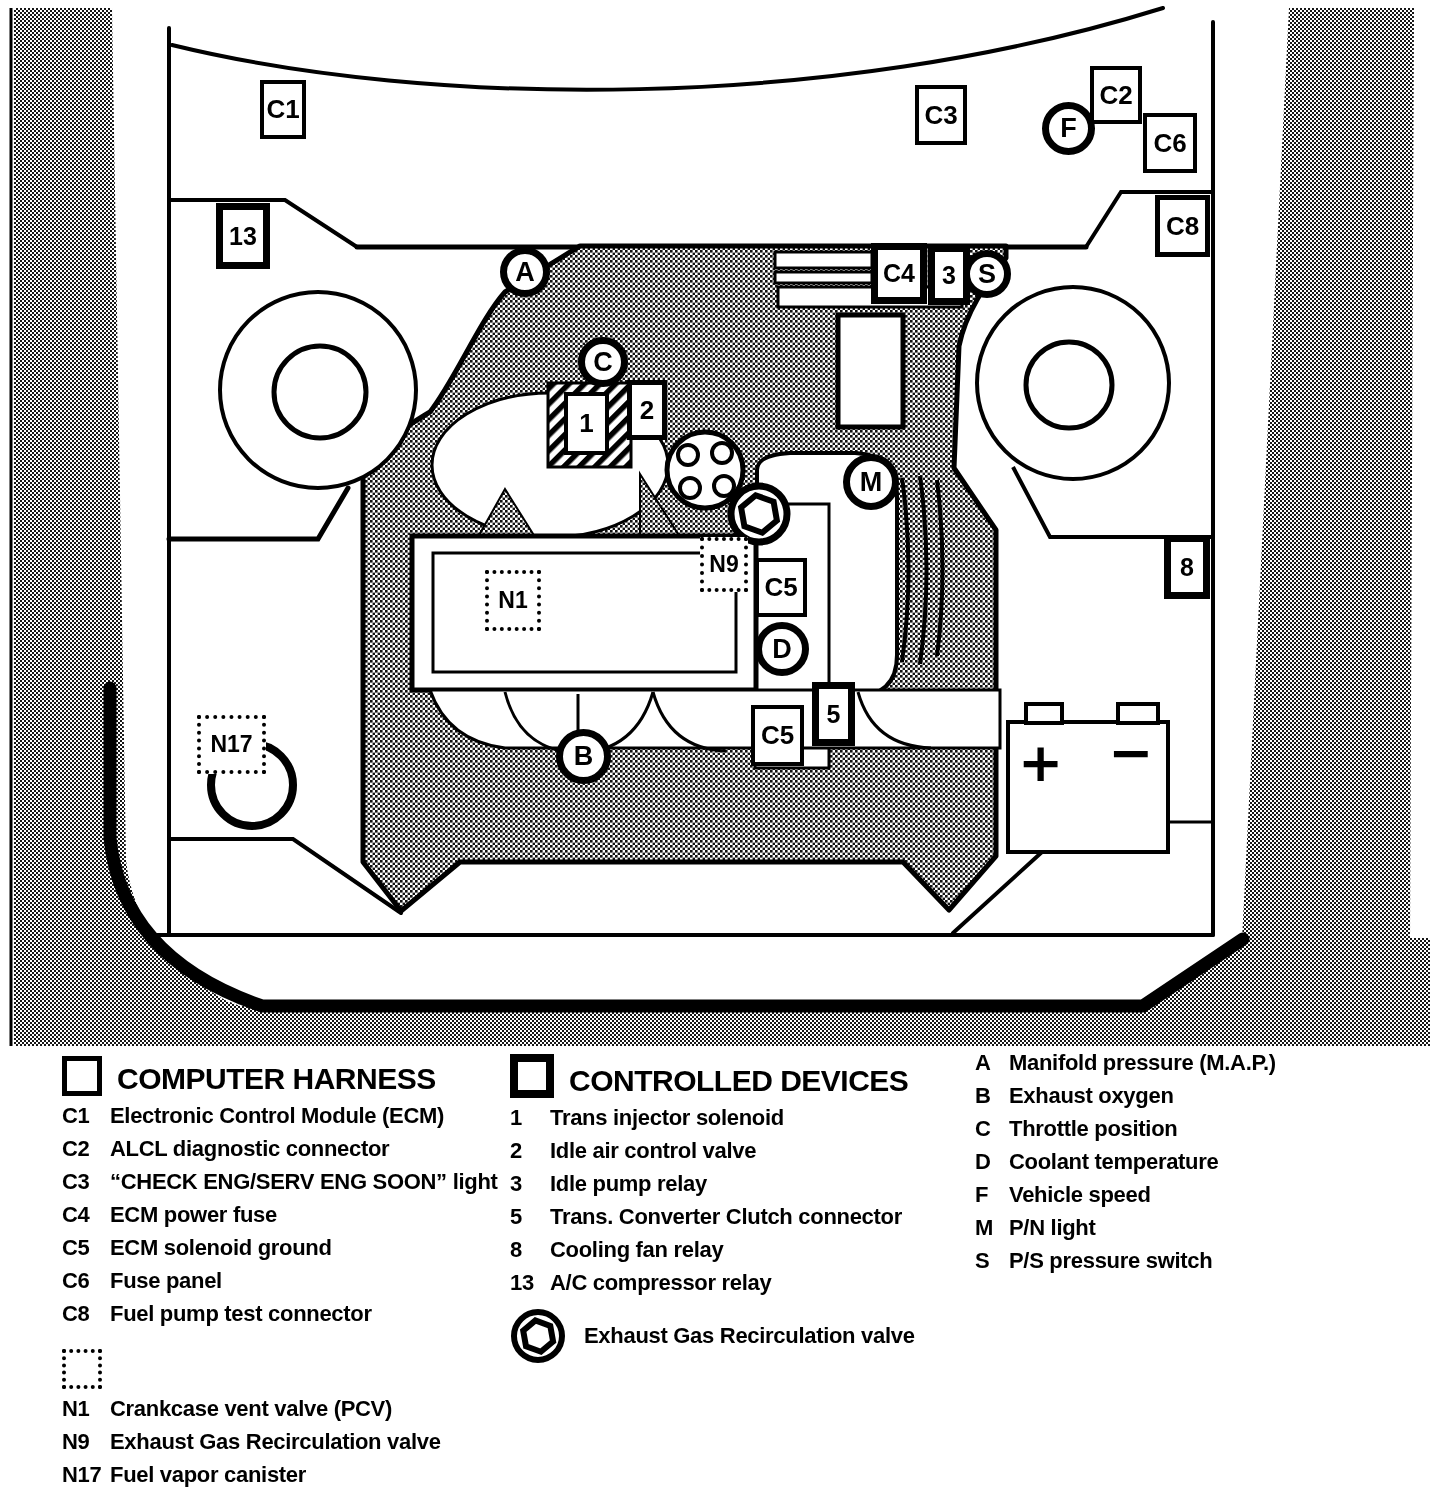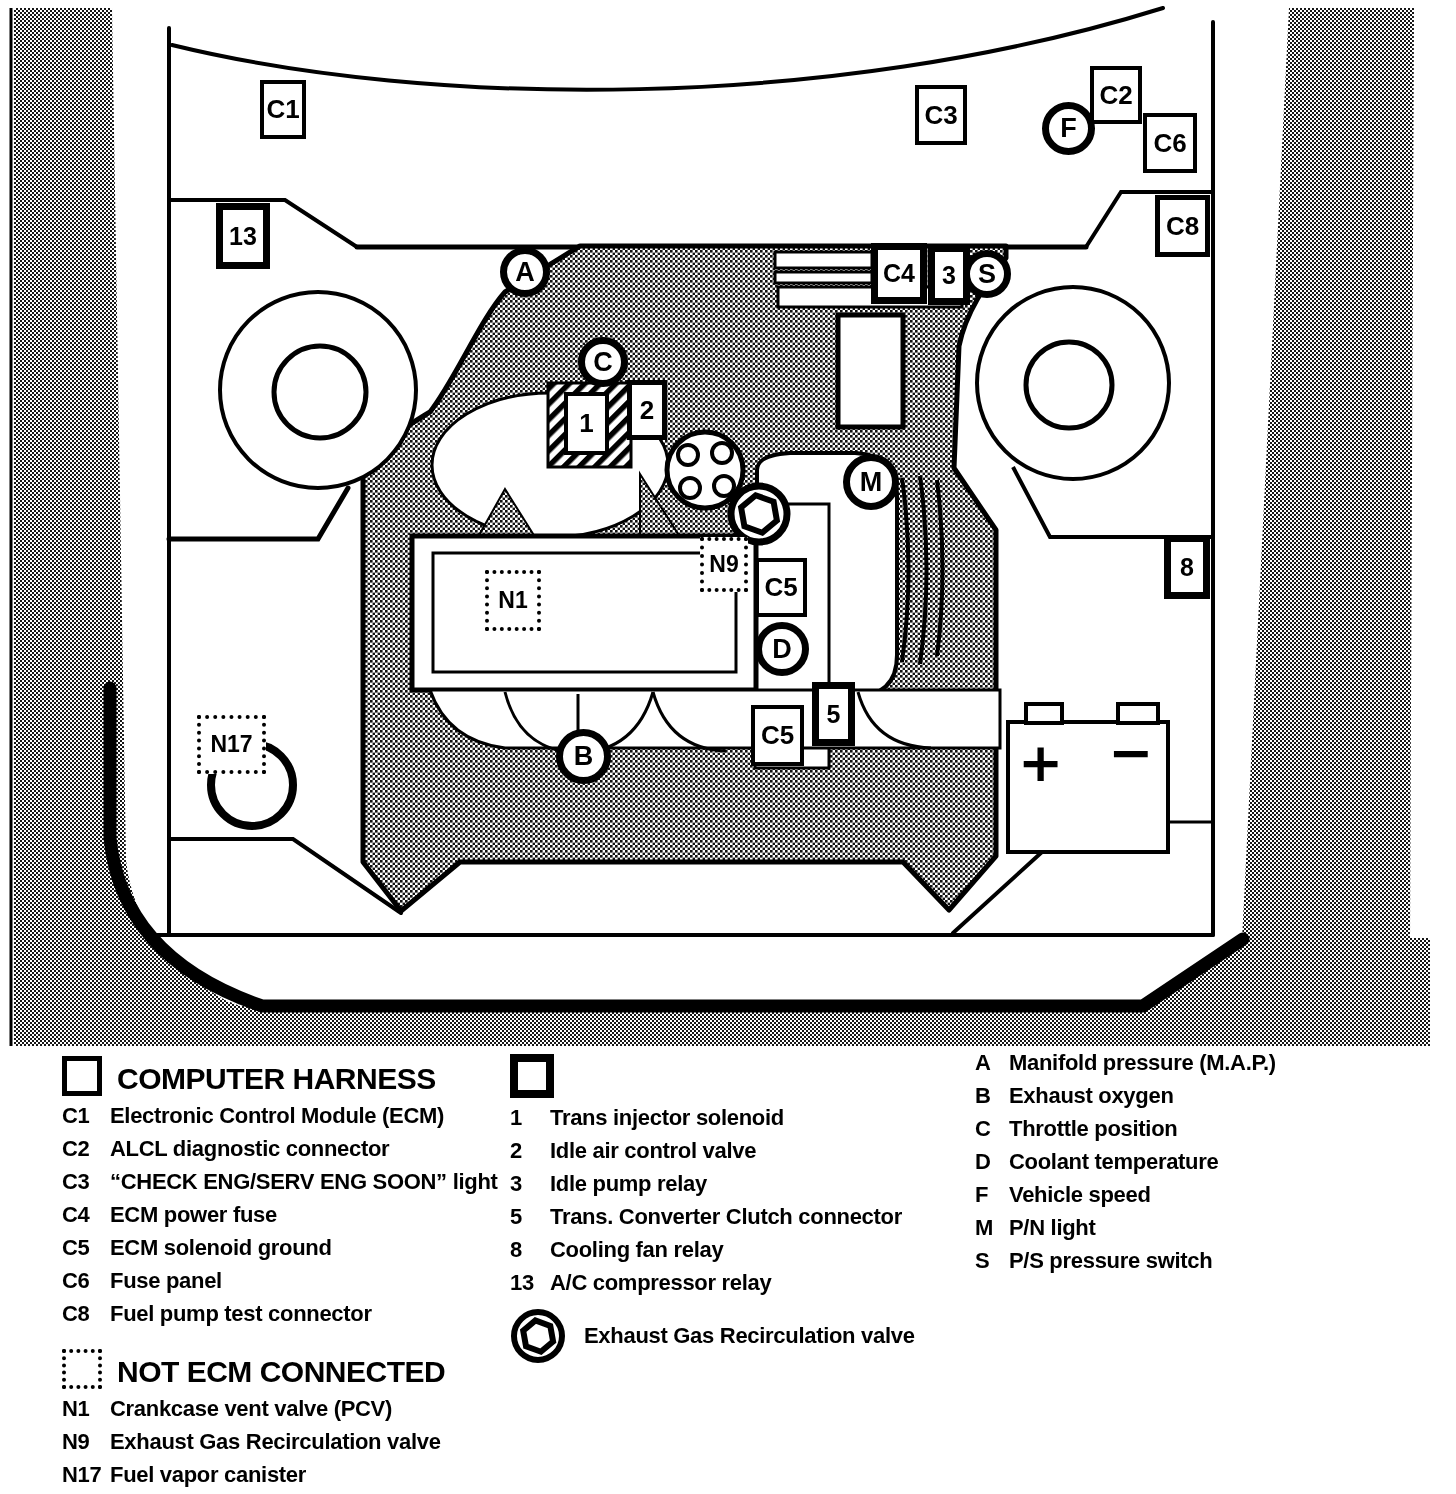--- a/index.html
+++ b/index.html
@@ -211,39 +211,39 @@
         <span class="lkey">C6</span>
         <span>Fuse panel</span>
       </div>
     <div class="lrow">
         <span class="lkey">C8</span>
         <span>Fuel pump test connector</span>
       </div>
 
     <div class="lhead mt">
       <span class="lg-dot"></span>
-      <span>NOT ECM CONNECTED</span>
     </div>
     <div class="lrow">
         <span class="lkey">N1</span>
         <span>Crankcase vent valve (PCV)</span>
       </div>
     <div class="lrow">
         <span class="lkey">N9</span>
         <span>Exhaust Gas Recirculation valve</span>
       </div>
     <div class="lrow">
         <span class="lkey">N17</span>
         <span>Fuel vapor canister</span>
       </div>
   </div>
 
   <div class="lcol col2" style="left:510px;top:1054px;width:460px">
     <div class="lhead">
       <span class="lg-sq thick"></span>
+      <span>CONTROLLED DEVICES</span>
     </div>
     <div class="lrow">
         <span class="lkey">1</span>
         <span>Trans injector solenoid</span>
       </div>
     <div class="lrow">
         <span class="lkey">2</span>
         <span>Idle air control valve</span>
       </div>
     <div class="lrow">

